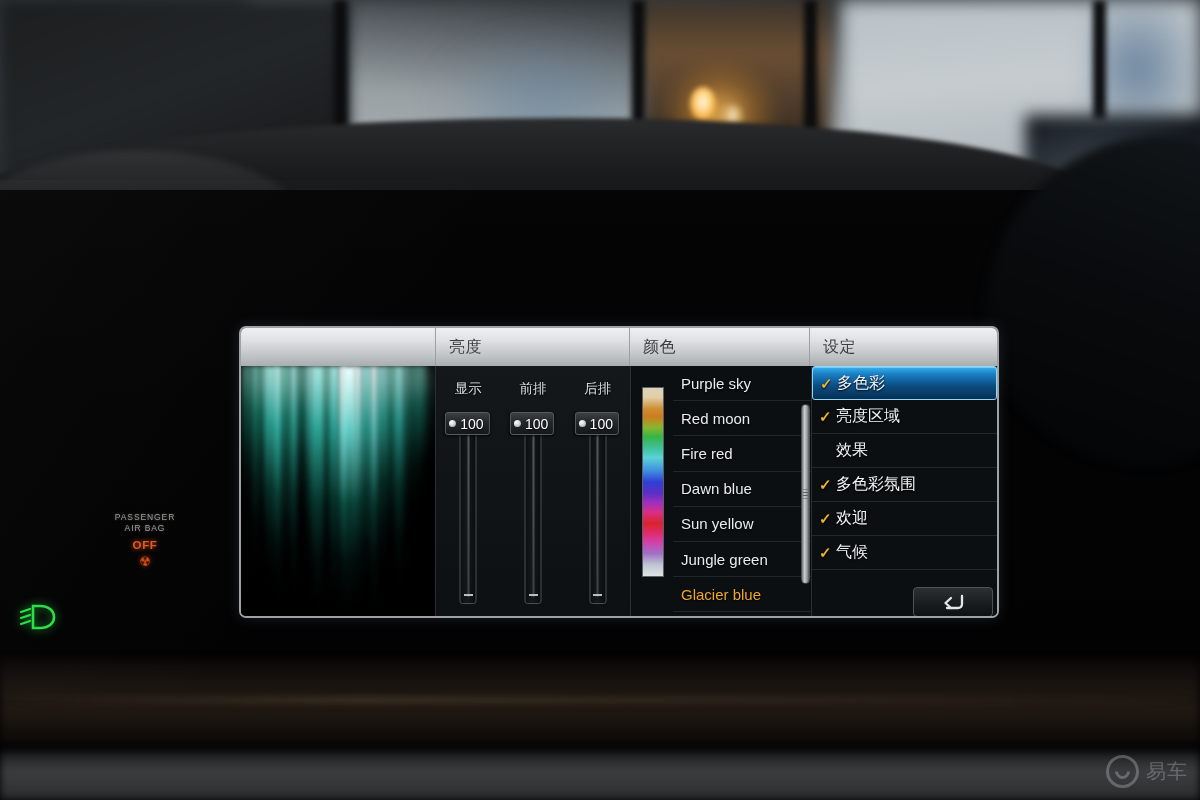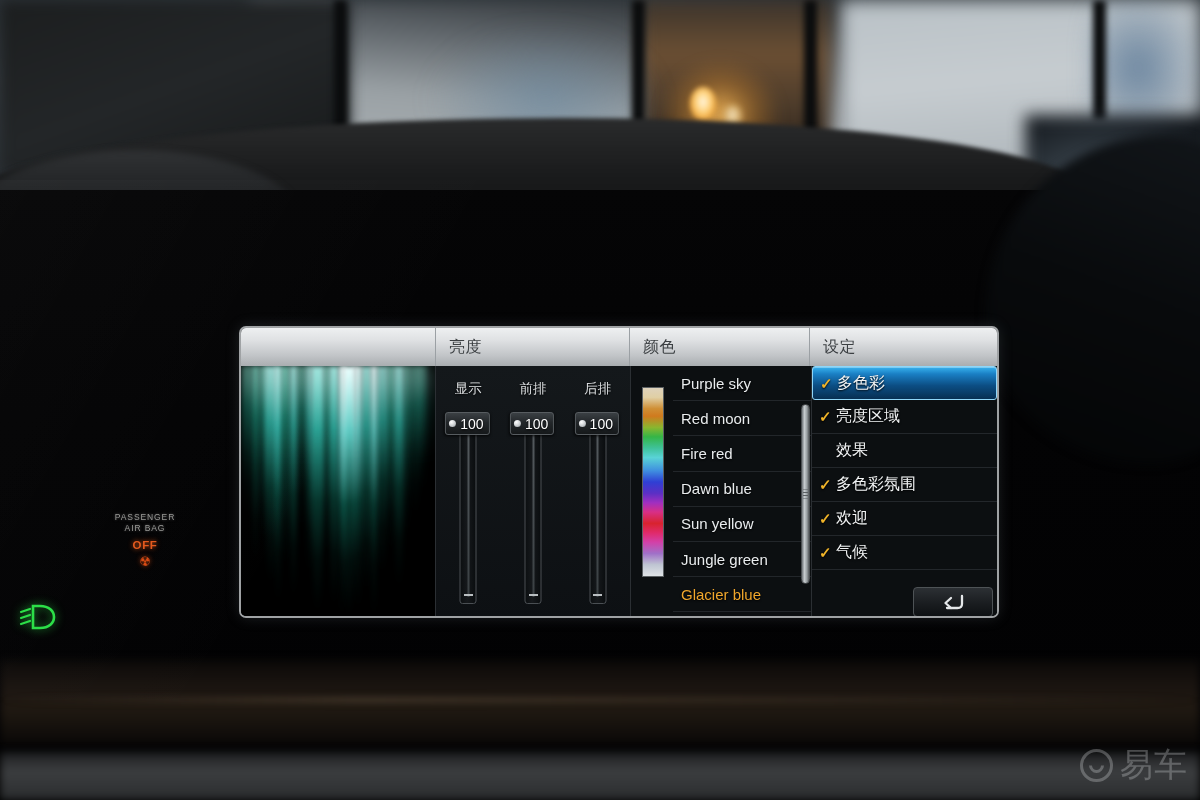--- a/index.html
+++ b/index.html
@@ -451,21 +451,21 @@
   .wm-inner {
     width: 15px; height: 15px;
     border-radius: 50%;
     border: 3px solid #d5d8da;
     border-top-color: transparent;
     border-right-color: transparent;
     box-sizing: border-box;
     transform: rotate(-45deg);
   }
   .wm-text {
-    font-size: 33px;
+    font-size: 20px;
     color: #d5d8da;
     font-family: "Liberation Sans", sans-serif;
     letter-spacing: 1px;
   }
 
   
   .glare {
     position: absolute; left: 0; top: 180px;
     width: 1200px; height: 520px;
     background: linear-gradient(120deg, rgba(255,255,255,.022) 0%, rgba(255,255,255,0) 35%);

